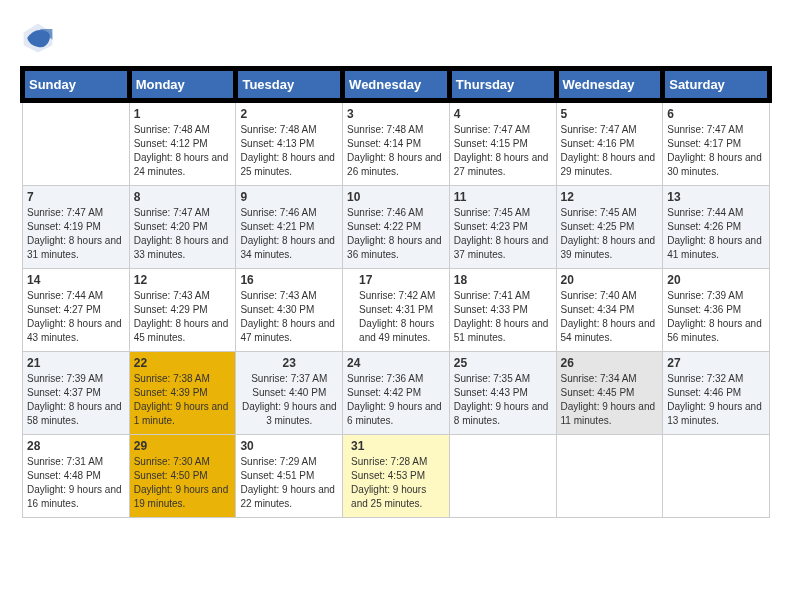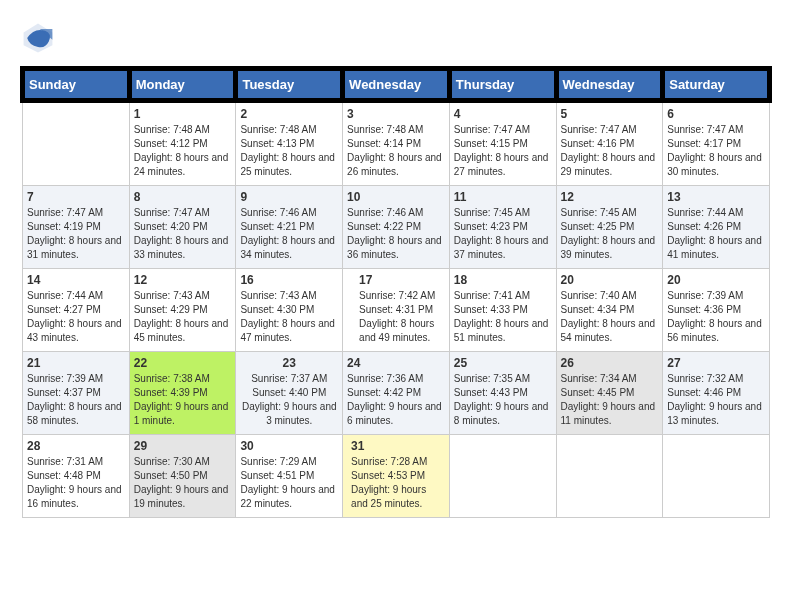--- a/index.html
+++ b/index.html
@@ -201,21 +201,21 @@
         <td style="background: rgb(255, 255, 255);">
           <div class="day-number">20</div>
           <div class="day-info">Sunrise: 7:39 AM<br>Sunset: 4:36 PM<br>Daylight: 8 hours and 56 minutes.</div>
         </td>
       </tr>
       <tr>
         <td style="background: rgb(240, 243, 248);">
           <div class="day-number">21</div>
           <div class="day-info">Sunrise: 7:39 AM<br>Sunset: 4:37 PM<br>Daylight: 8 hours and 58 minutes.</div>
         </td>
-        <td style="background: #bef264;">
+        <td style="background: #eab308;">
           <div class="day-number">22</div>
           <div class="day-info">Sunrise: 7:38 AM<br>Sunset: 4:39 PM<br>Daylight: 9 hours and 1 minute.</div>
         </td>
         <td style="background: rgb(240, 243, 248); text-align: center;">
           <div class="day-number">23</div>
           <div class="day-info">Sunrise: 7:37 AM<br>Sunset: 4:40 PM<br>Daylight: 9 hours and 3 minutes.</div>
         </td>
         <td style="background: rgb(240, 243, 248);">
           <div class="day-number">24</div>
           <div class="day-info">Sunrise: 7:36 AM<br>Sunset: 4:42 PM<br>Daylight: 9 hours and 6 minutes.</div>
@@ -231,21 +231,21 @@
         <td style="background: rgb(240, 243, 248);">
           <div class="day-number">27</div>
           <div class="day-info">Sunrise: 7:32 AM<br>Sunset: 4:46 PM<br>Daylight: 9 hours and 13 minutes.</div>
         </td>
       </tr>
       <tr>
         <td style="background: rgb(255, 255, 255);">
           <div class="day-number">28</div>
           <div class="day-info">Sunrise: 7:31 AM<br>Sunset: 4:48 PM<br>Daylight: 9 hours and 16 minutes.</div>
         </td>
-        <td style="background: #e5e5e5;">
+        <td style="background: #eab308;">
           <div class="day-number">29</div>
           <div class="day-info">Sunrise: 7:30 AM<br>Sunset: 4:50 PM<br>Daylight: 9 hours and 19 minutes.</div>
         </td>
         <td style="background: rgb(255, 255, 255);">
           <div class="day-number">30</div>
           <div class="day-info">Sunrise: 7:29 AM<br>Sunset: 4:51 PM<br>Daylight: 9 hours and 22 minutes.</div>
         </td>
         <td style="background: #fef9c3; padding-left: 8px;">
           <div class="day-number">31</div>
           <div class="day-info">Sunrise: 7:28 AM<br>Sunset: 4:53 PM<br>Daylight: 9 hours and 25 minutes.</div>

